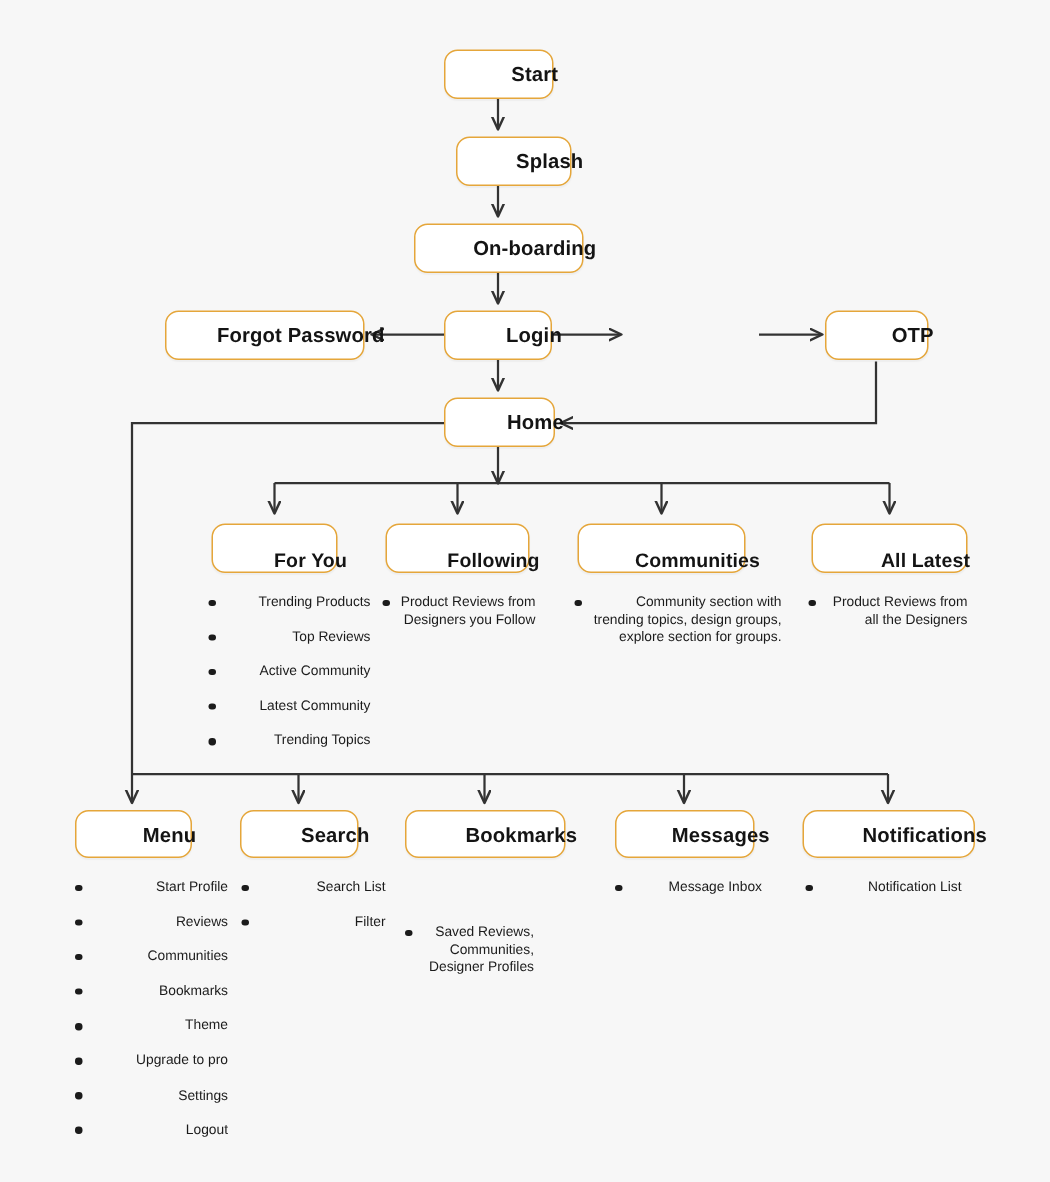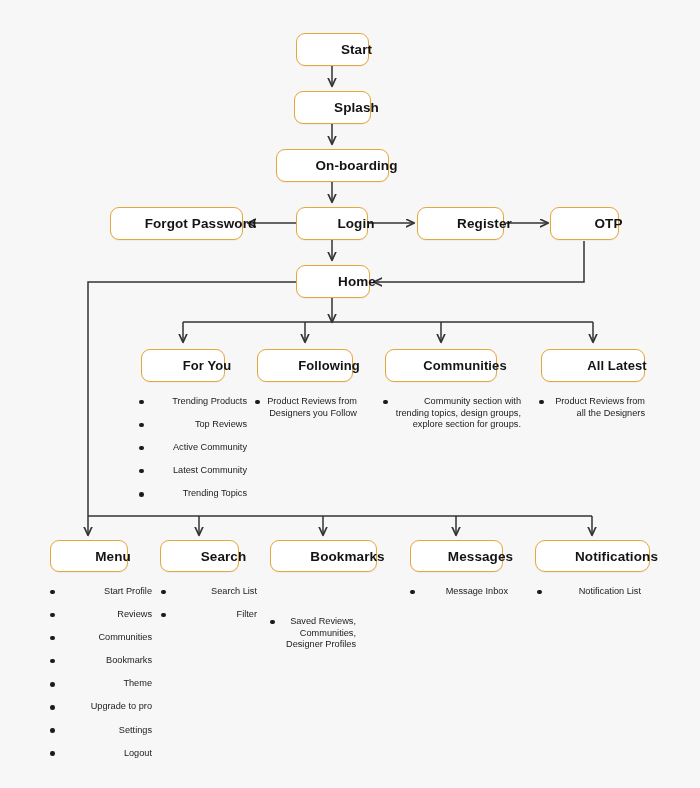--- a/index.html
+++ b/index.html
@@ -37,21 +37,21 @@
     align-items: center;
     justify-content: center;
     color: #141414;
     font-weight: bold;
     letter-spacing: 0.1px;
     box-shadow: 0 1px 1px rgba(0,0,0,0.04);
     white-space: nowrap;
     padding-left: 48px;
   }
   .node.t1 { font-size: 13.5px; height: 33px; }
-  .node.t2 { font-size: 13px;   height: 33px; }
+  .node.t2 { font-size: 13px;   height: 33px; align-items: flex-end; }
   .node.t3 { font-size: 13.5px; height: 32px; }
   .bullets {
     position: absolute;
     list-style: none;
     margin: 0;
     padding: 0;
     color: #1b1b1b;
     font-size: 9.2px;
     line-height: 11.6px;
   }
@@ -117,39 +117,36 @@
       <path d="M323,516 L323,535" marker-end="url(#ah)"></path>
       <path d="M456,516 L456,535" marker-end="url(#ah)"></path>
       <path d="M592,516 L592,535" marker-end="url(#ah)"></path>
     </g>
   </svg>
 
   <div class="node t1" style="left:296px; top:33px; width:73px;">
     <span>Start</span>
   </div>
 
-  <div class="node t1" style="left:294px; top:91px; width:77px;">
+  <div class="node t1" style="left:304px; top:91px; width:77px;">
     <span>Splash</span>
   </div>
 
   <div class="node t1" style="left:276px; top:149px; width:113px;">
     <span>On-boarding</span>
   </div>
 
   <div class="node t1" style="left:296px; top:207px; width:72px;">
     <span>Login</span>
   </div>
 
   <div class="node t1" style="left:110px; top:207px; width:133px;">
     <span>Forgot Password</span>
   </div>
 
-  <div class="node t1" style="left:417px; top:207px; width:87px;">
-    <span>Register</span>
-  </div>
 
   <div class="node t1" style="left:550px; top:207px; width:69px;">
     <span>OTP</span>
   </div>
 
   <div class="node t1" style="left:296px; top:265px; width:74px;">
     <span>Home</span>
   </div>
 
   <div class="node t2" style="left:141px; top:349px; width:84px;">

